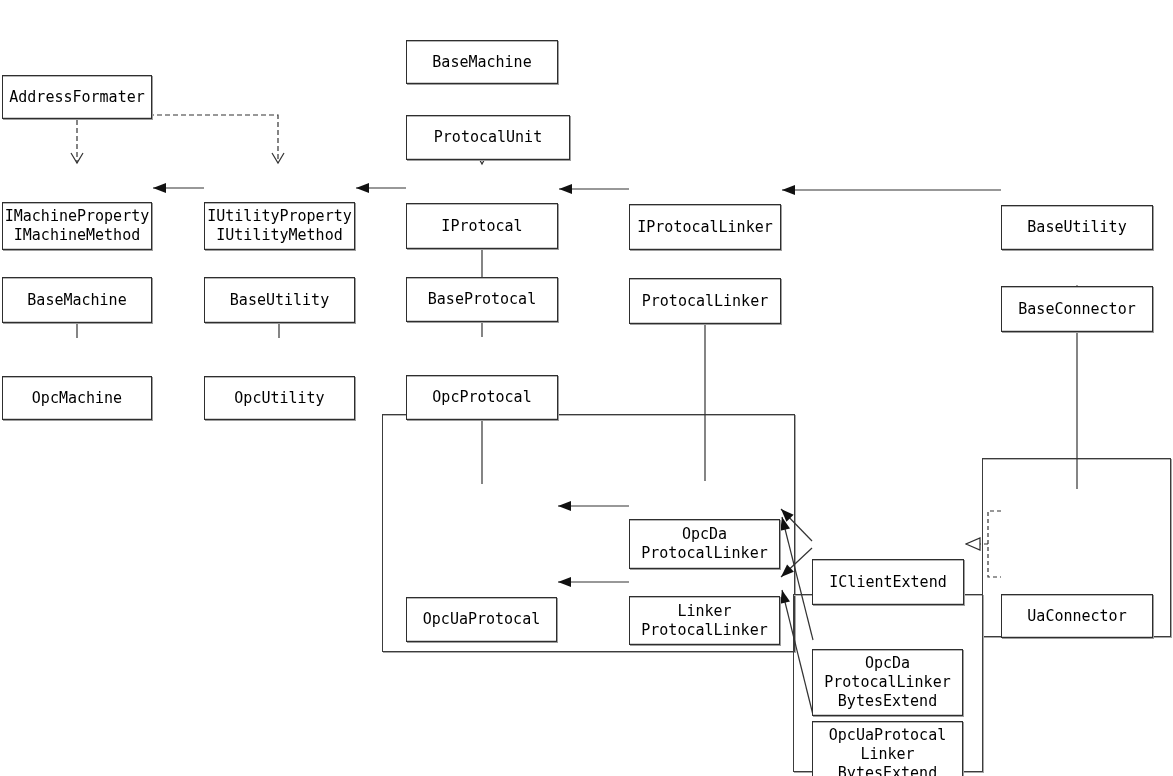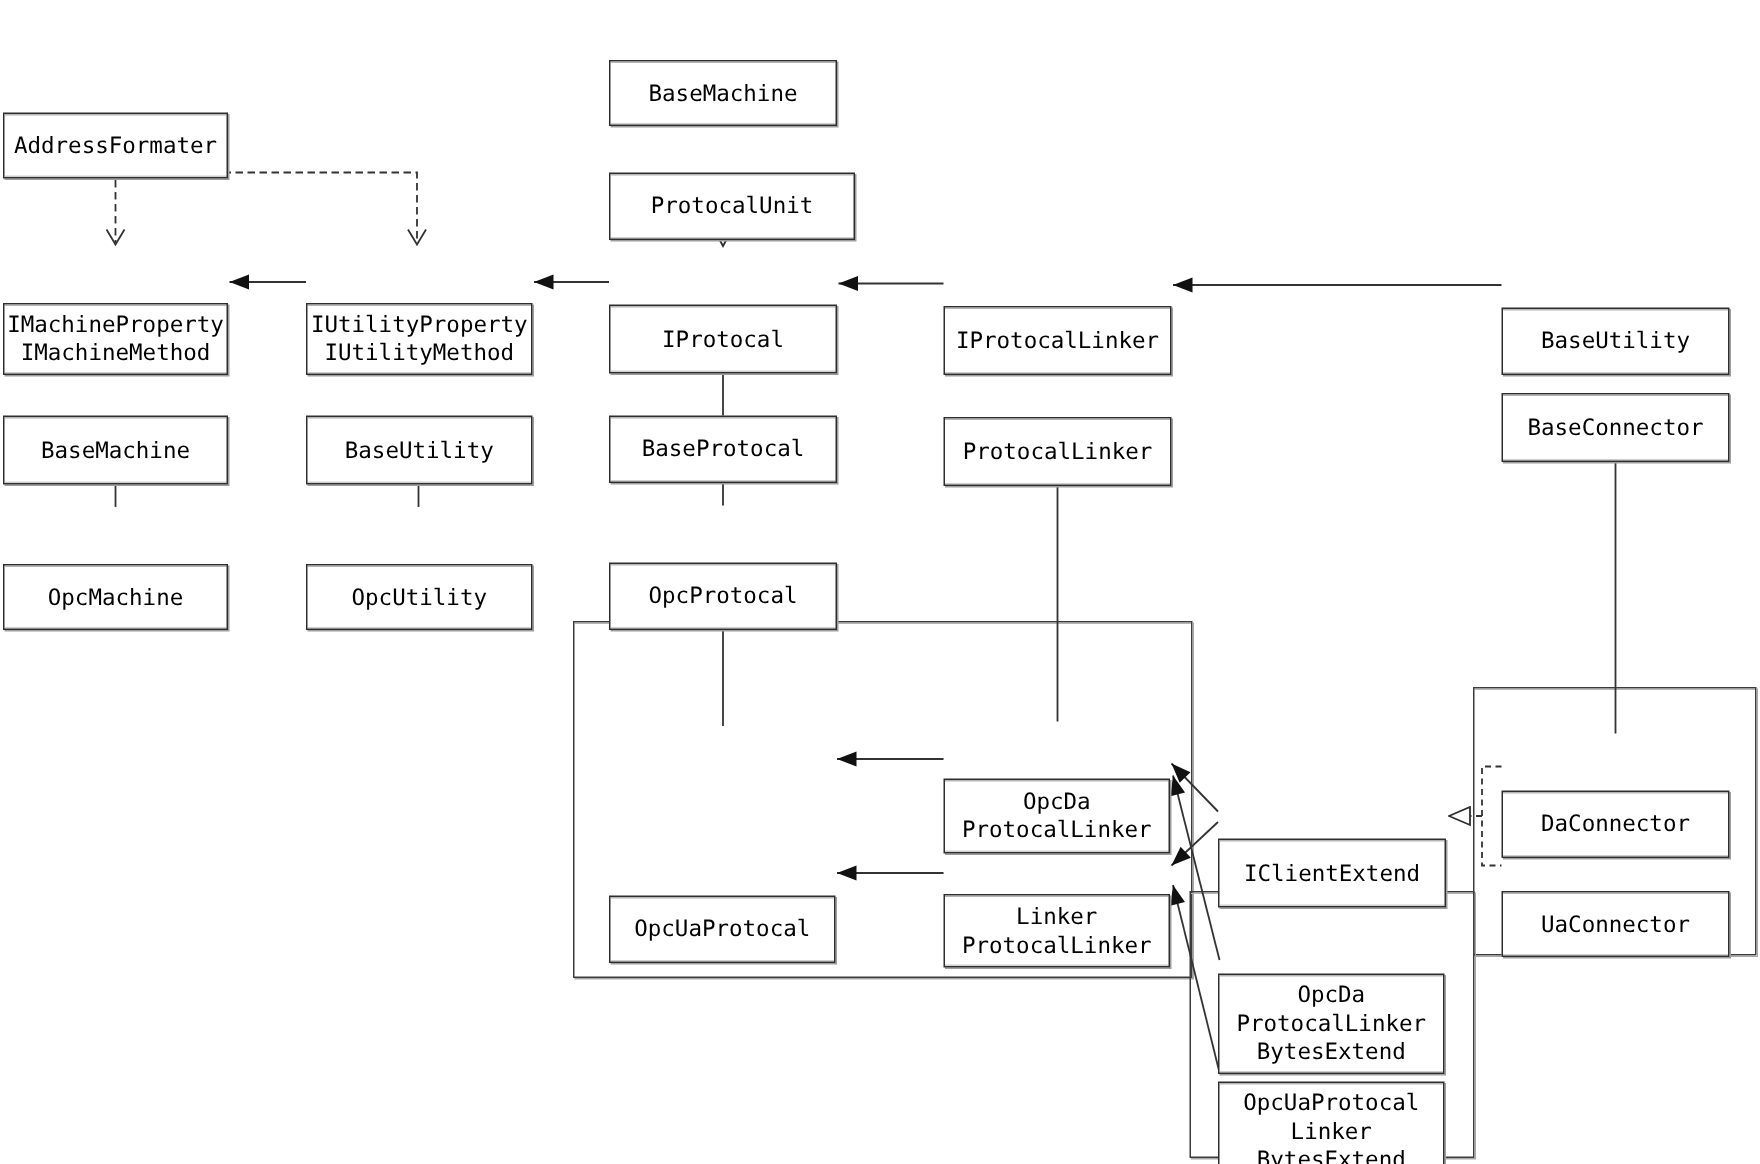--- a/index.html
+++ b/index.html
@@ -126,21 +126,21 @@
   </div>
 
   <div class="node" style="left:406px;top:239px;width:152px;height:45px">
     <span>BaseProtocal</span>
   </div>
 
   <div class="node" style="left:629px;top:240px;width:152px;height:46px">
     <span>ProtocalLinker</span>
   </div>
 
-  <div class="node" style="left:1001px;top:224px;width:152px;height:46px">
+  <div class="node" style="left:1001px;top:248px;width:152px;height:46px">
     <span>BaseConnector</span>
   </div>
 
   <div class="node" style="left:2px;top:338px;width:150px;height:44px">
     <span>OpcMachine</span>
   </div>
 
   <div class="node" style="left:204px;top:338px;width:151px;height:44px">
     <span>OpcUtility</span>
   </div>
@@ -161,23 +161,20 @@
 
   <div class="node" style="left:629px;top:558px;width:151px;height:49px">
     <span>Linker</span>
     <span>ProtocalLinker</span>
   </div>
 
   <div class="node" style="left:812px;top:521px;width:152px;height:46px">
     <span>IClientExtend</span>
   </div>
 
-  <div class="node" style="left:1001px;top:489px;width:152px;height:45px">
-    <span>DaConnector</span>
-  </div>
 
   <div class="node" style="left:1001px;top:556px;width:152px;height:44px">
     <span>UaConnector</span>
   </div>
 
   <div class="node" style="left:812px;top:611px;width:151px;height:67px">
     <span>OpcDa</span>
     <span>ProtocalLinker</span>
     <span>BytesExtend</span>
   </div>

